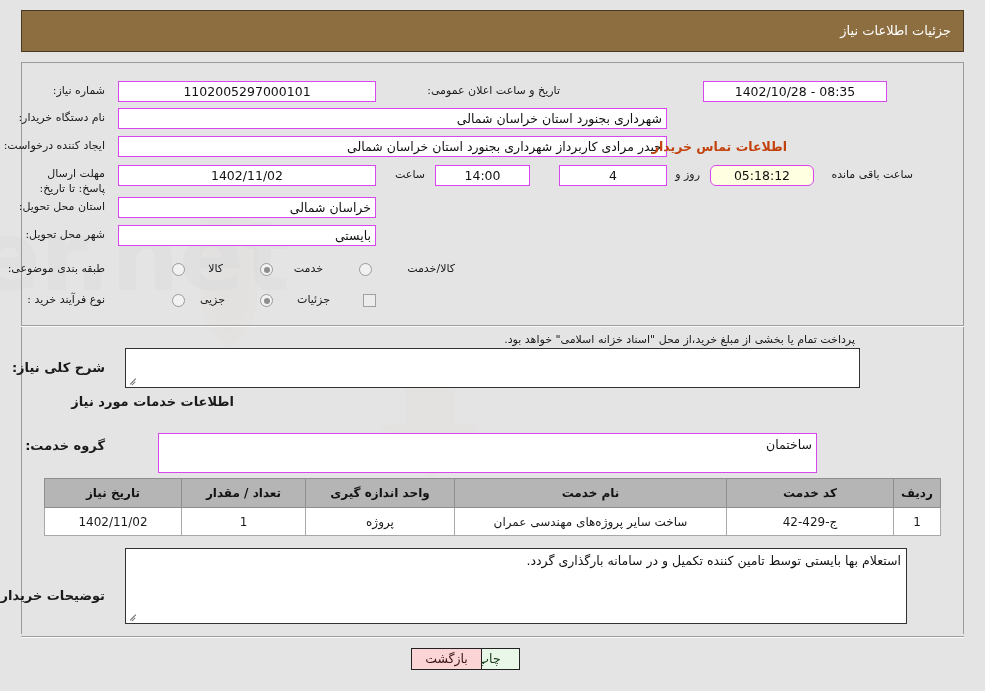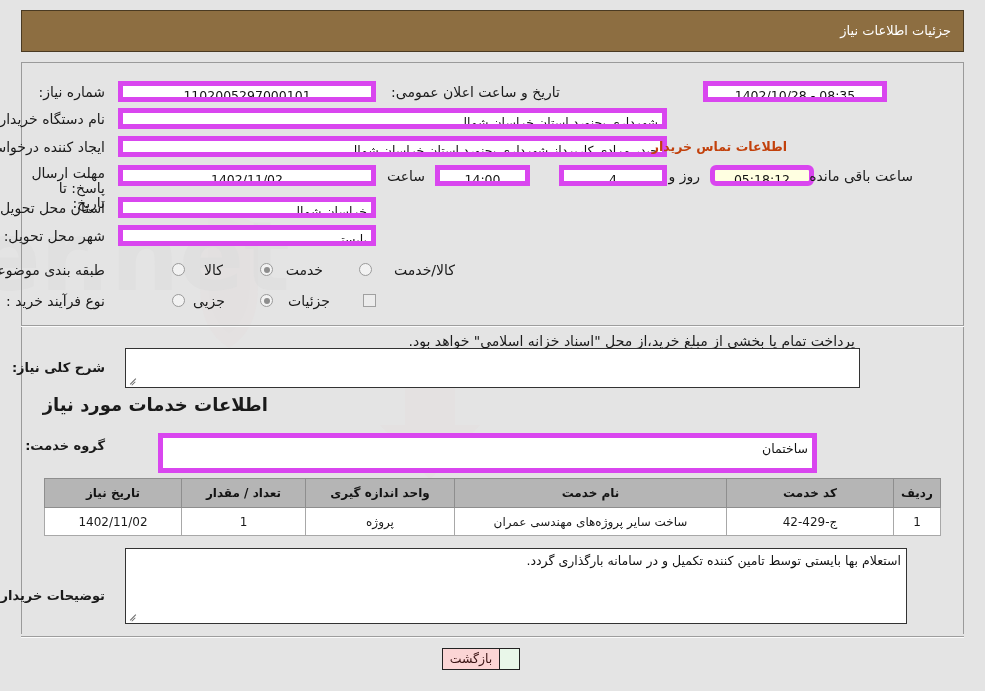--- a/index.html
+++ b/index.html
@@ -71,30 +71,30 @@
     border-top: 1px solid #9d9d9d;
     border-bottom: 1px solid #fbfbfb;
     height: 0;
     z-index: 2;
   }
 
   
   .lbl {
     position: absolute;
     white-space: nowrap;
-    font-size: 14px;
+    font-size: 11px;
     color: #1a1a1a;
     z-index: 3;
   }
   .lbl-bold { font-weight: bold; }
 
   .fld {
     position: absolute;
     background: #ffffff;
-    border: 5px solid #d946ef;
+    border: 1px solid #d946ef;
     box-sizing: border-box;
     height: 21px;
     line-height: 19px;
     font-size: 12.5px;
     color: #111;
     z-index: 3;
     overflow: hidden;
     white-space: nowrap;
     padding: 0 4px;
   }
@@ -287,21 +287,21 @@
 <div class="chk" style="right:609px; top:294px;"></div>
 <div class="lbl" style="right:130px; top:293px;margin-top:40px;">پرداخت تمام یا بخشی از مبلغ خرید،از محل "اسناد خزانه اسلامی" خواهد بود.</div>
 
 <div class="section-divider" style="top:325px;"></div>
 
 <div class="lbl lbl-bold" style="right:880px; top:360px; font-size:13px;margin-left:7px;">شرح کلی نیاز:</div>
 <div class="ta" style="right:125px; top:348px; width:735px; height:40px;">
   <span class="grip"></span>
 </div>
 
-<div class="lbl lbl-bold" style="right:717px; top:394px; font-size:18px;">اطلاعات خدمات مورد نیاز</div>
+<div class="lbl lbl-bold" style="right:751px; top:394px; font-size:13px;">اطلاعات خدمات مورد نیاز</div>
 
 <div class="lbl lbl-bold" style="right:880px; top:438px; font-size:13px;">گروه خدمت:</div>
 <div class="fld right" style="right:168px; top:433px; width:659px; height:40px; line-height:22px;">ساختمان</div>
 
 <table class="tbl">
   <thead>
     <tr>
       <th style="width:38px;">ردیف</th>
       <th style="width:158px;">کد خدمت</th>
       <th>نام خدمت</th>
@@ -324,13 +324,13 @@
 
 <div class="lbl lbl-bold" style="right:880px; top:588px; font-size:13px;">توضیحات خریدار:</div>
 <div class="ta" style="right:78px; top:548px; width:782px; height:76px;">
   <span>استعلام بها بایستی توسط تامین کننده تکمیل و در سامانه بارگذاری گردد.</span>
   <span class="grip"></span>
 </div>
 
 <div class="section-divider" style="top:636px;"></div>
 
 <div class="btn btn-print" style="right:465px; top:648px; width:62px;">چاپ</div>
-<div class="btn btn-back" style="right:425px; top:648px; width:58px; right:auto; left:442px;">بازگشت</div>
+<div class="btn btn-back" style="right:425px; top:648px; width:71px; right:auto; left:411px;">بازگشت</div>
 
 </body></html>

